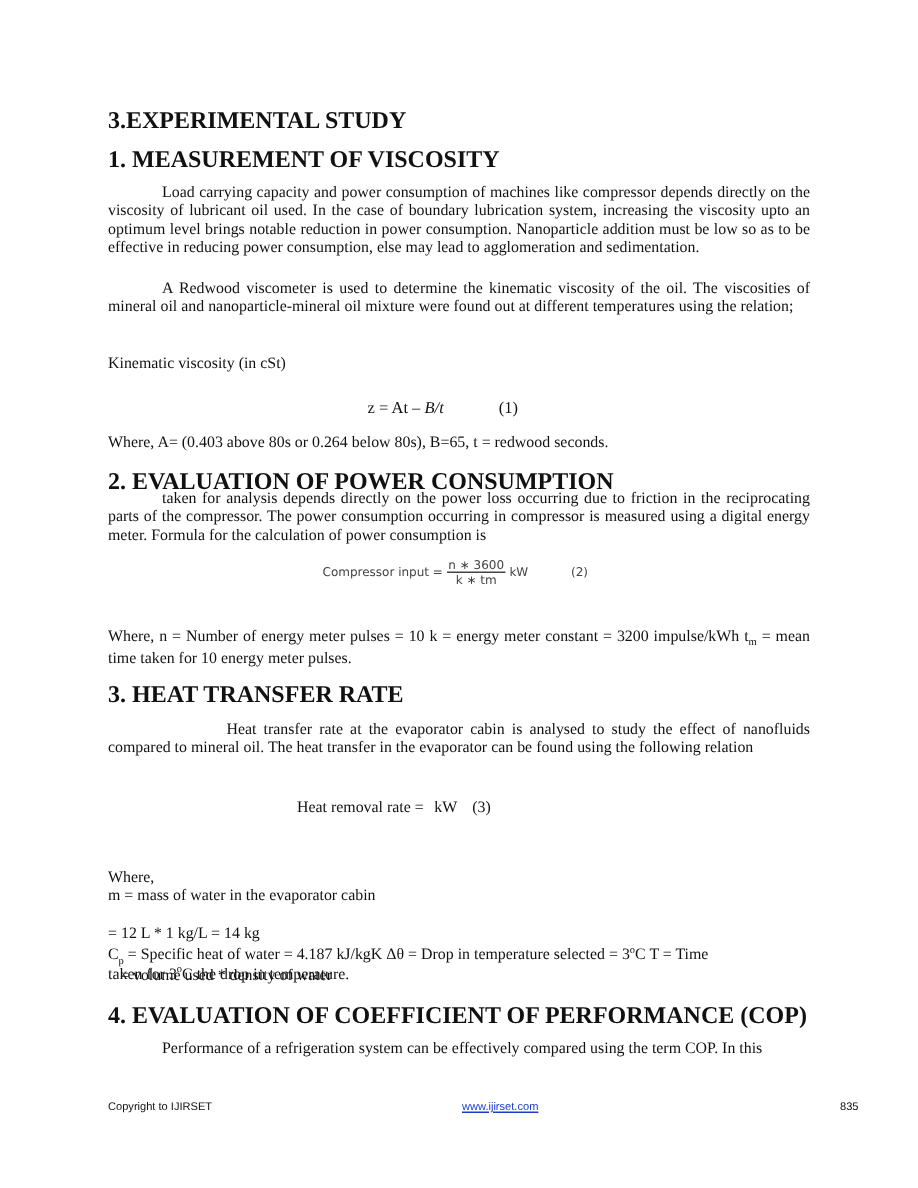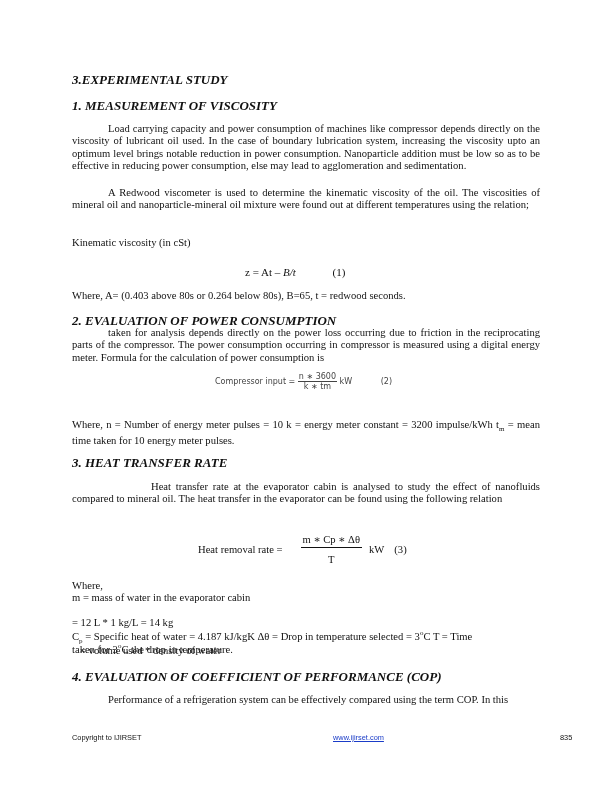--- a/index.html
+++ b/index.html
@@ -1,19 +1,19 @@
 <!DOCTYPE html>
 <html><head>
 <meta charset="utf-8">
 <style>
   html, body { margin: 0; padding: 0; background: #ffffff; }
   body { width: 612px; height: 792px; position: relative; overflow: hidden;
          font-family: "Liberation Serif", "DejaVu Serif", serif; color: #111; }
   .abs { position: absolute; }
-  .h { font-weight: bold; font-size: 13px; left: 72px; font-style: italic; }
+  .h { font-weight: bold; font-size: 16px; left: 72px; }
   .p { left: 72px; width: 468px; font-size: 10.6px; line-height: 12.3px; text-align: justify; }
   .ind { text-indent: 36px; }
   .ind2 { text-indent: 79px; }
   .line { left: 72px; font-size: 10.6px; white-space: nowrap; }
   .eq-sans { font-family: "DejaVu Sans", "Liberation Sans", sans-serif; color: #444; font-size: 8px; }
   .frac { display: inline-flex; flex-direction: column; align-items: center; vertical-align: middle; }
   .frac .num { border-bottom: 1px solid #444; padding: 0 1px; }
   .footer { font-family: "Liberation Sans", "DejaVu Sans", sans-serif; font-size: 7.4px; color: #111; }
   .link { color: #1a3cc8; text-decoration: underline; }
   sub, sup { font-size: 7px; }
@@ -44,32 +44,28 @@
   </span>
   <span>kW</span>
   <span style="margin-left:26px;">(2)</span>
 </div>
 <div class="abs p" style="top:419px;"><span>Where, n = Number of energy meter pulses = 10 k = energy meter constant = 3200 impulse/kWh t</span><sub>m</sub><span> = mean time taken for 10 energy meter pulses.</span></div>
 
 <div class="abs h" style="top:455px;">3. HEAT TRANSFER RATE</div>
 <div class="abs p ind2" style="top:481px;">Heat transfer rate at the evaporator cabin is analysed to study the effect of nanofluids compared to mineral oil. The heat transfer in the evaporator can be found using the following relation</div>
 <div class="abs" style="top:533px; left:198px; font-size:10.6px; white-space:nowrap; display:flex; align-items:center;">
   <span>Heat removal rate =</span>
-  <span style="display:inline-flex; flex-direction:column; align-items:center; margin-left:18px;">
-    <span style="border-bottom:1px solid #111; padding:0 2px 2px;">m ∗ Cp ∗ Δθ</span>
-    <span style="margin-top:6px;">T</span>
-  </span>
   <span style="margin-left:7px;">kW</span>
   <span style="margin-left:10px;">(3)</span>
 </div>
 <div class="abs line" style="top:580px;">Where,</div>
 <div class="abs line" style="top:592px;">m = mass of water in the evaporator cabin</div>
 <div class="abs line" style="top:604px; left:80px;margin-top:41px;">= volume used * density of water</div>
 <div class="abs line" style="top:617px;">= 12 L * 1 kg/L = 14 kg</div>
 <div class="abs line" style="top:629px;"><span>C</span><sub>p</sub><span> = Specific heat of water = 4.187 kJ/kgK Δθ = Drop in temperature selected = 3</span><sup>o</sup><span>C T = Time</span></div>
 <div class="abs line" style="top:642px;text-align:center;"><span>taken for 3</span><sup>o</sup><span>C the drop in temperature.</span></div>
 
 <div class="abs h" style="top:669px;">4. EVALUATION OF COEFFICIENT OF PERFORMANCE (COP)</div>
 <div class="abs p ind" style="top:694px;">Performance of a refrigeration system can be effectively compared using the term COP. In this</div>
 
 <div class="abs footer" style="top:733px; left:72px;">Copyright to IJIRSET</div>
-<div class="abs footer link" style="top:733px; left:308px;margin-left:25px;">www.ijirset.com</div>
+<div class="abs footer link" style="top:733px; left:308px;">www.ijirset.com</div>
 <div class="abs footer" style="top:733px; left:560px;">835</div>
 
 </body></html>

